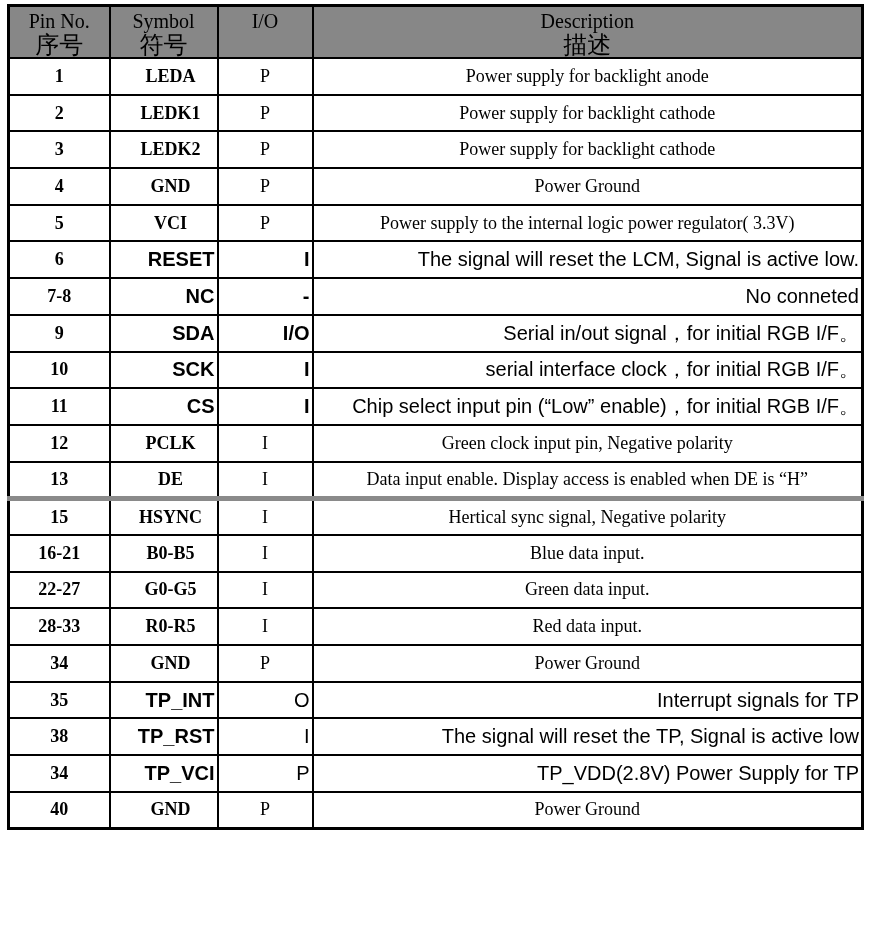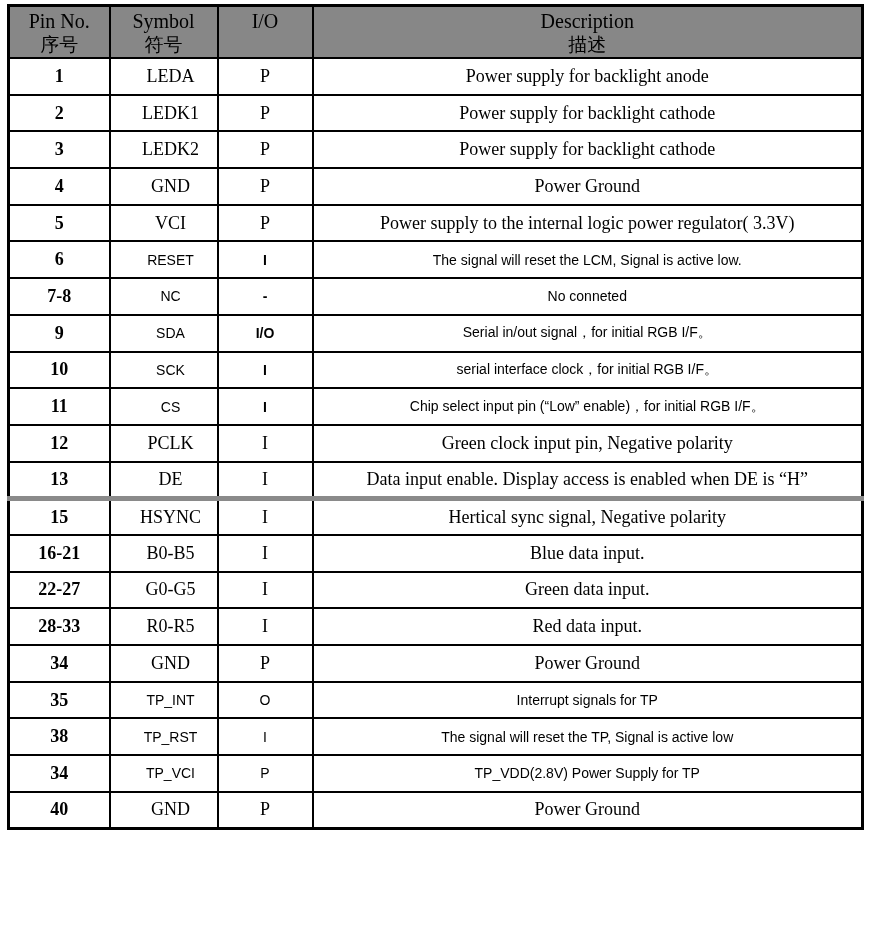--- a/index.html
+++ b/index.html
@@ -37,41 +37,42 @@
   thead th {
     background: var(--header-bg, #878787);
     font-family: "Liberation Serif", "DejaVu Serif", serif;
     font-weight: normal;
     color: #000;
     vertical-align: top;
     font-size: 20px;
     line-height: 24px;
     padding-top: 2px;
   }
-  thead th .zh { font-size: 19px; }
+  thead th .zh { font-size: 24px; }
   
   tbody tr { height: 36.7px; }
   tbody td { vertical-align: middle; }
   .c-pin {
     font-family: "Liberation Serif", "DejaVu Serif", serif;
     font-weight: bold;
     font-size: 18px;
   }
-  .c-sym { font-weight: normal; padding-left: 16px; }
+  .c-sym { font-weight: bold; padding-left: 16px; }
   .row-serif .c-sym,
   .row-serif .c-io,
   .row-serif .c-desc {
     font-family: "Liberation Serif", "DejaVu Serif", serif;
     font-size: 18px;
   }
   .row-sans .c-sym,
   .row-sans .c-io,
   .row-sans .c-desc {
     font-family: "Liberation Sans", "DejaVu Sans", sans-serif;
-    font-size: 14px;
+    font-size: 20px;
+    text-align: right;
   }
   .c-io { font-weight: normal; }
   .io-bold .c-io { font-weight: bold; }
   .thick-top td { border-top: 5px solid var(--thick-divider, #8a8a8a); }
 </style>
 </head>
 <body style="background: rgb(255, 255, 255);">
 
 <div class="page">
   <table class="pin-table">

